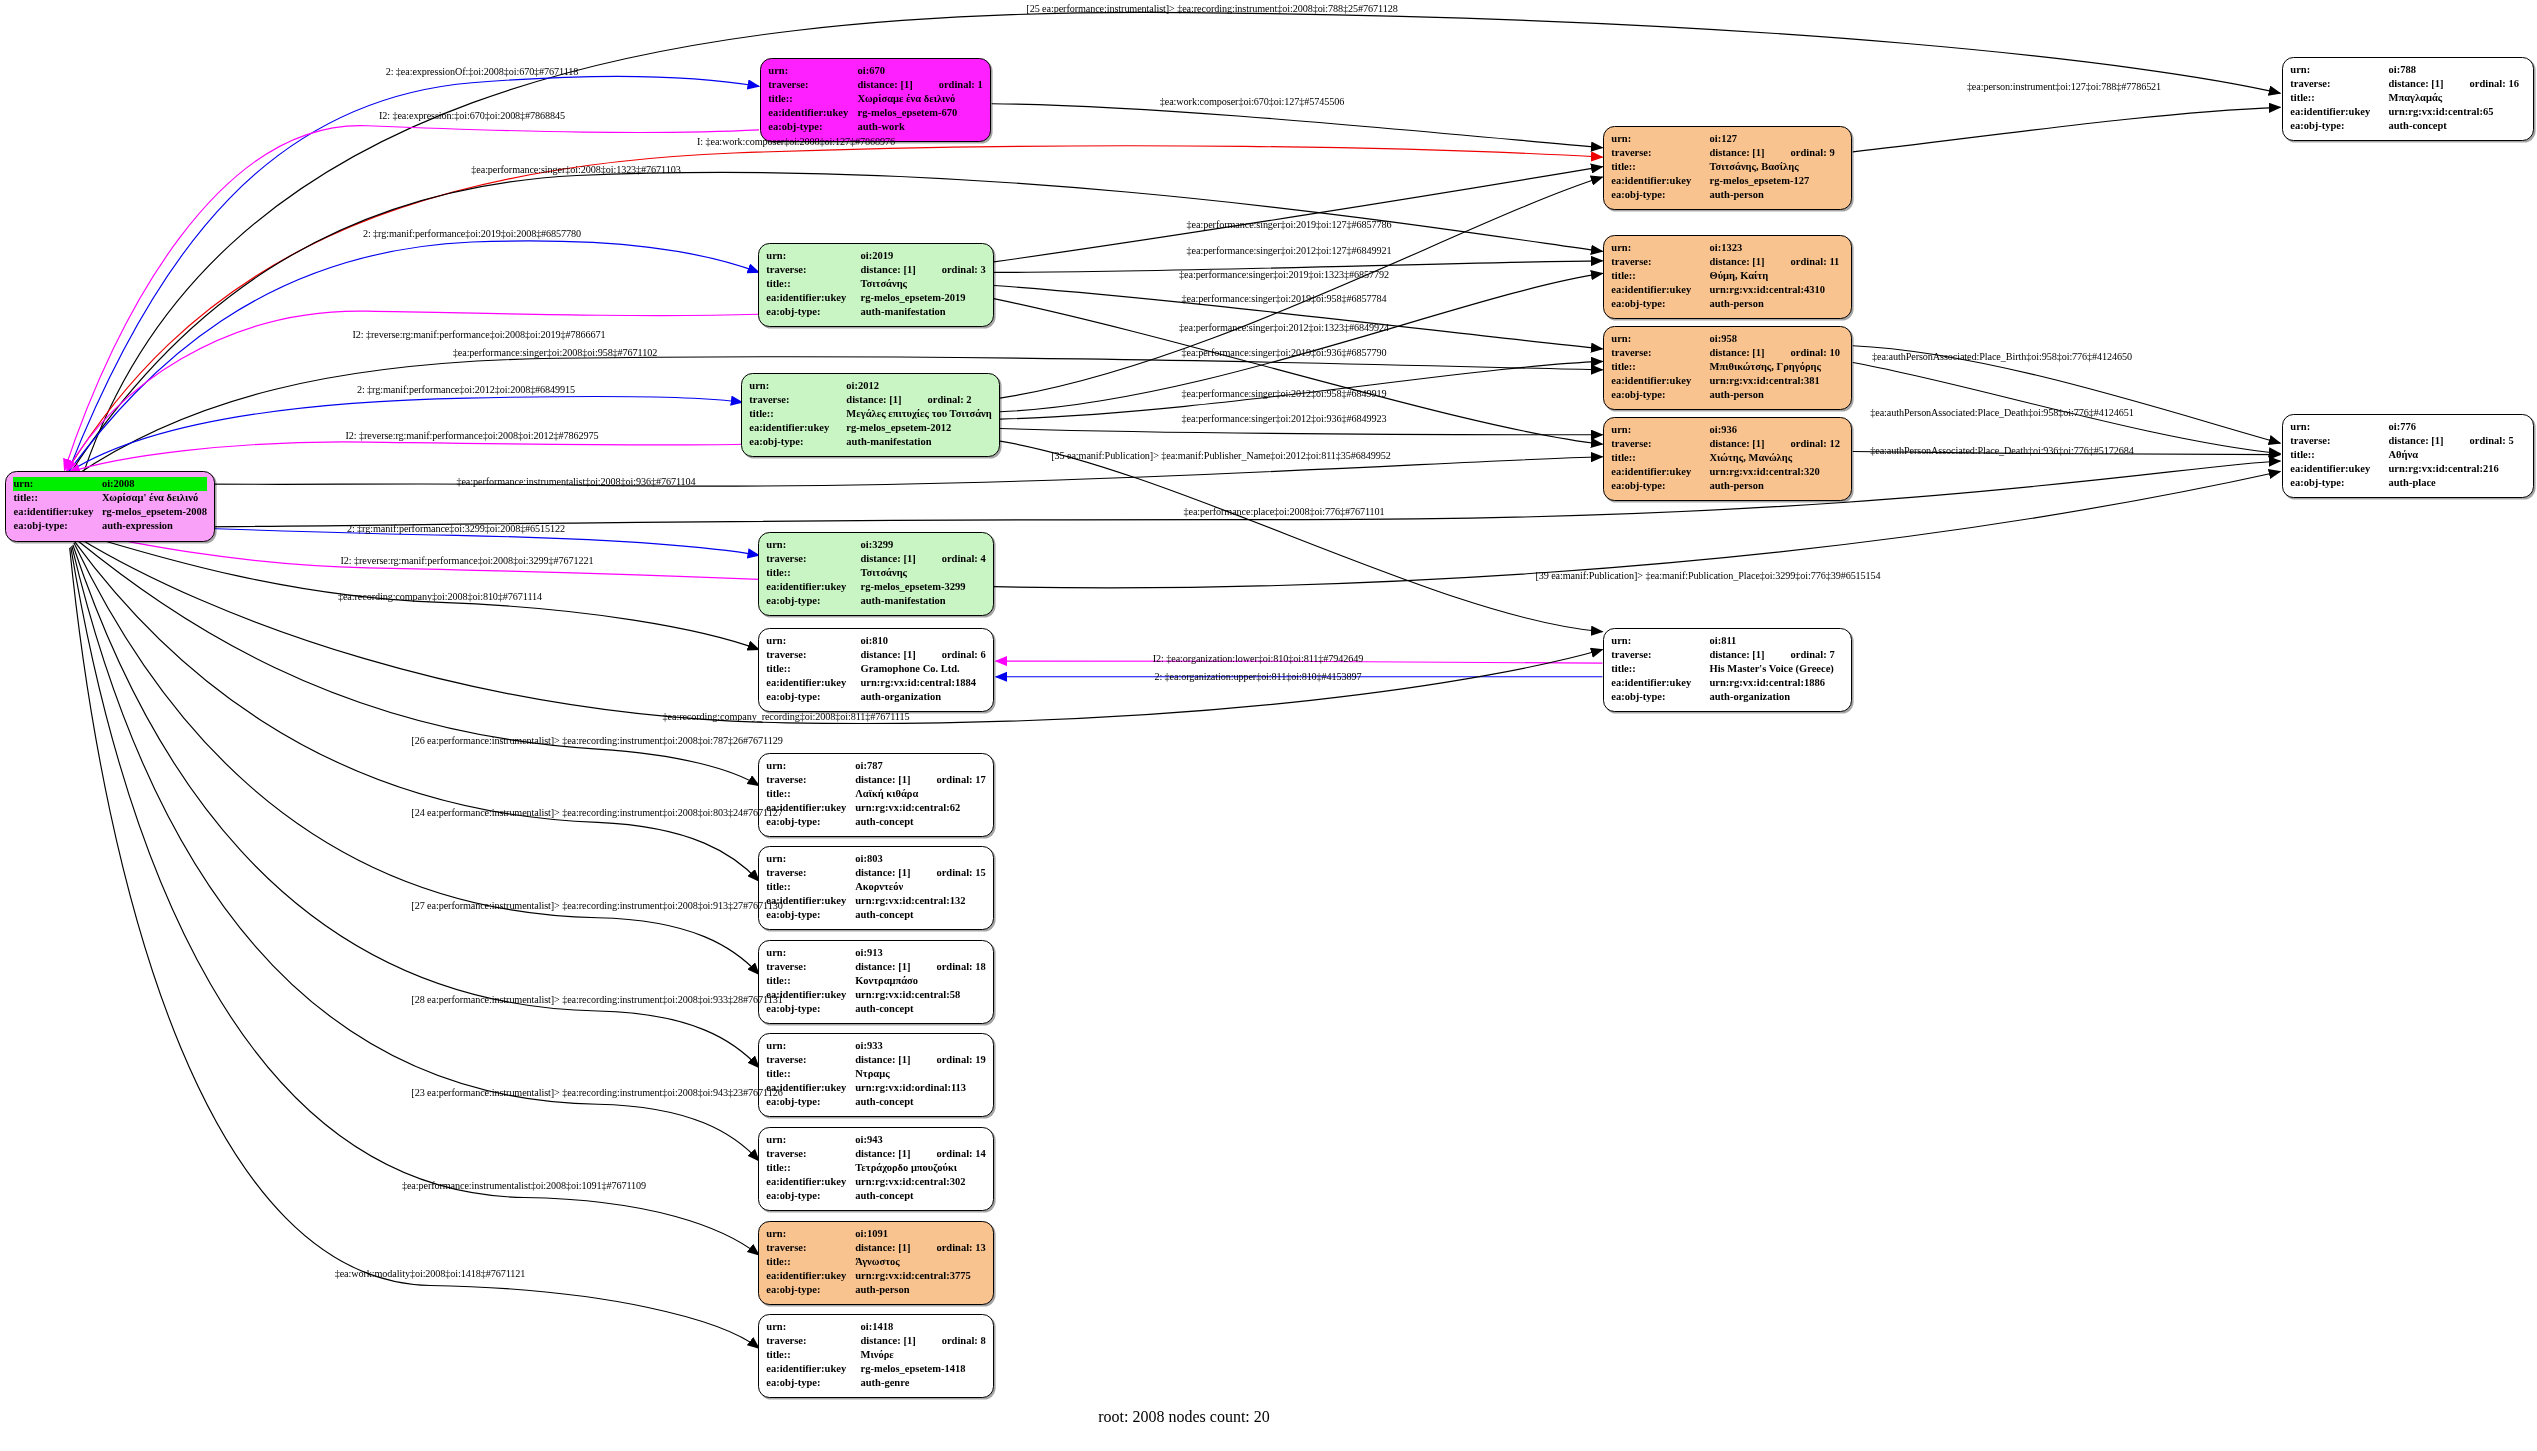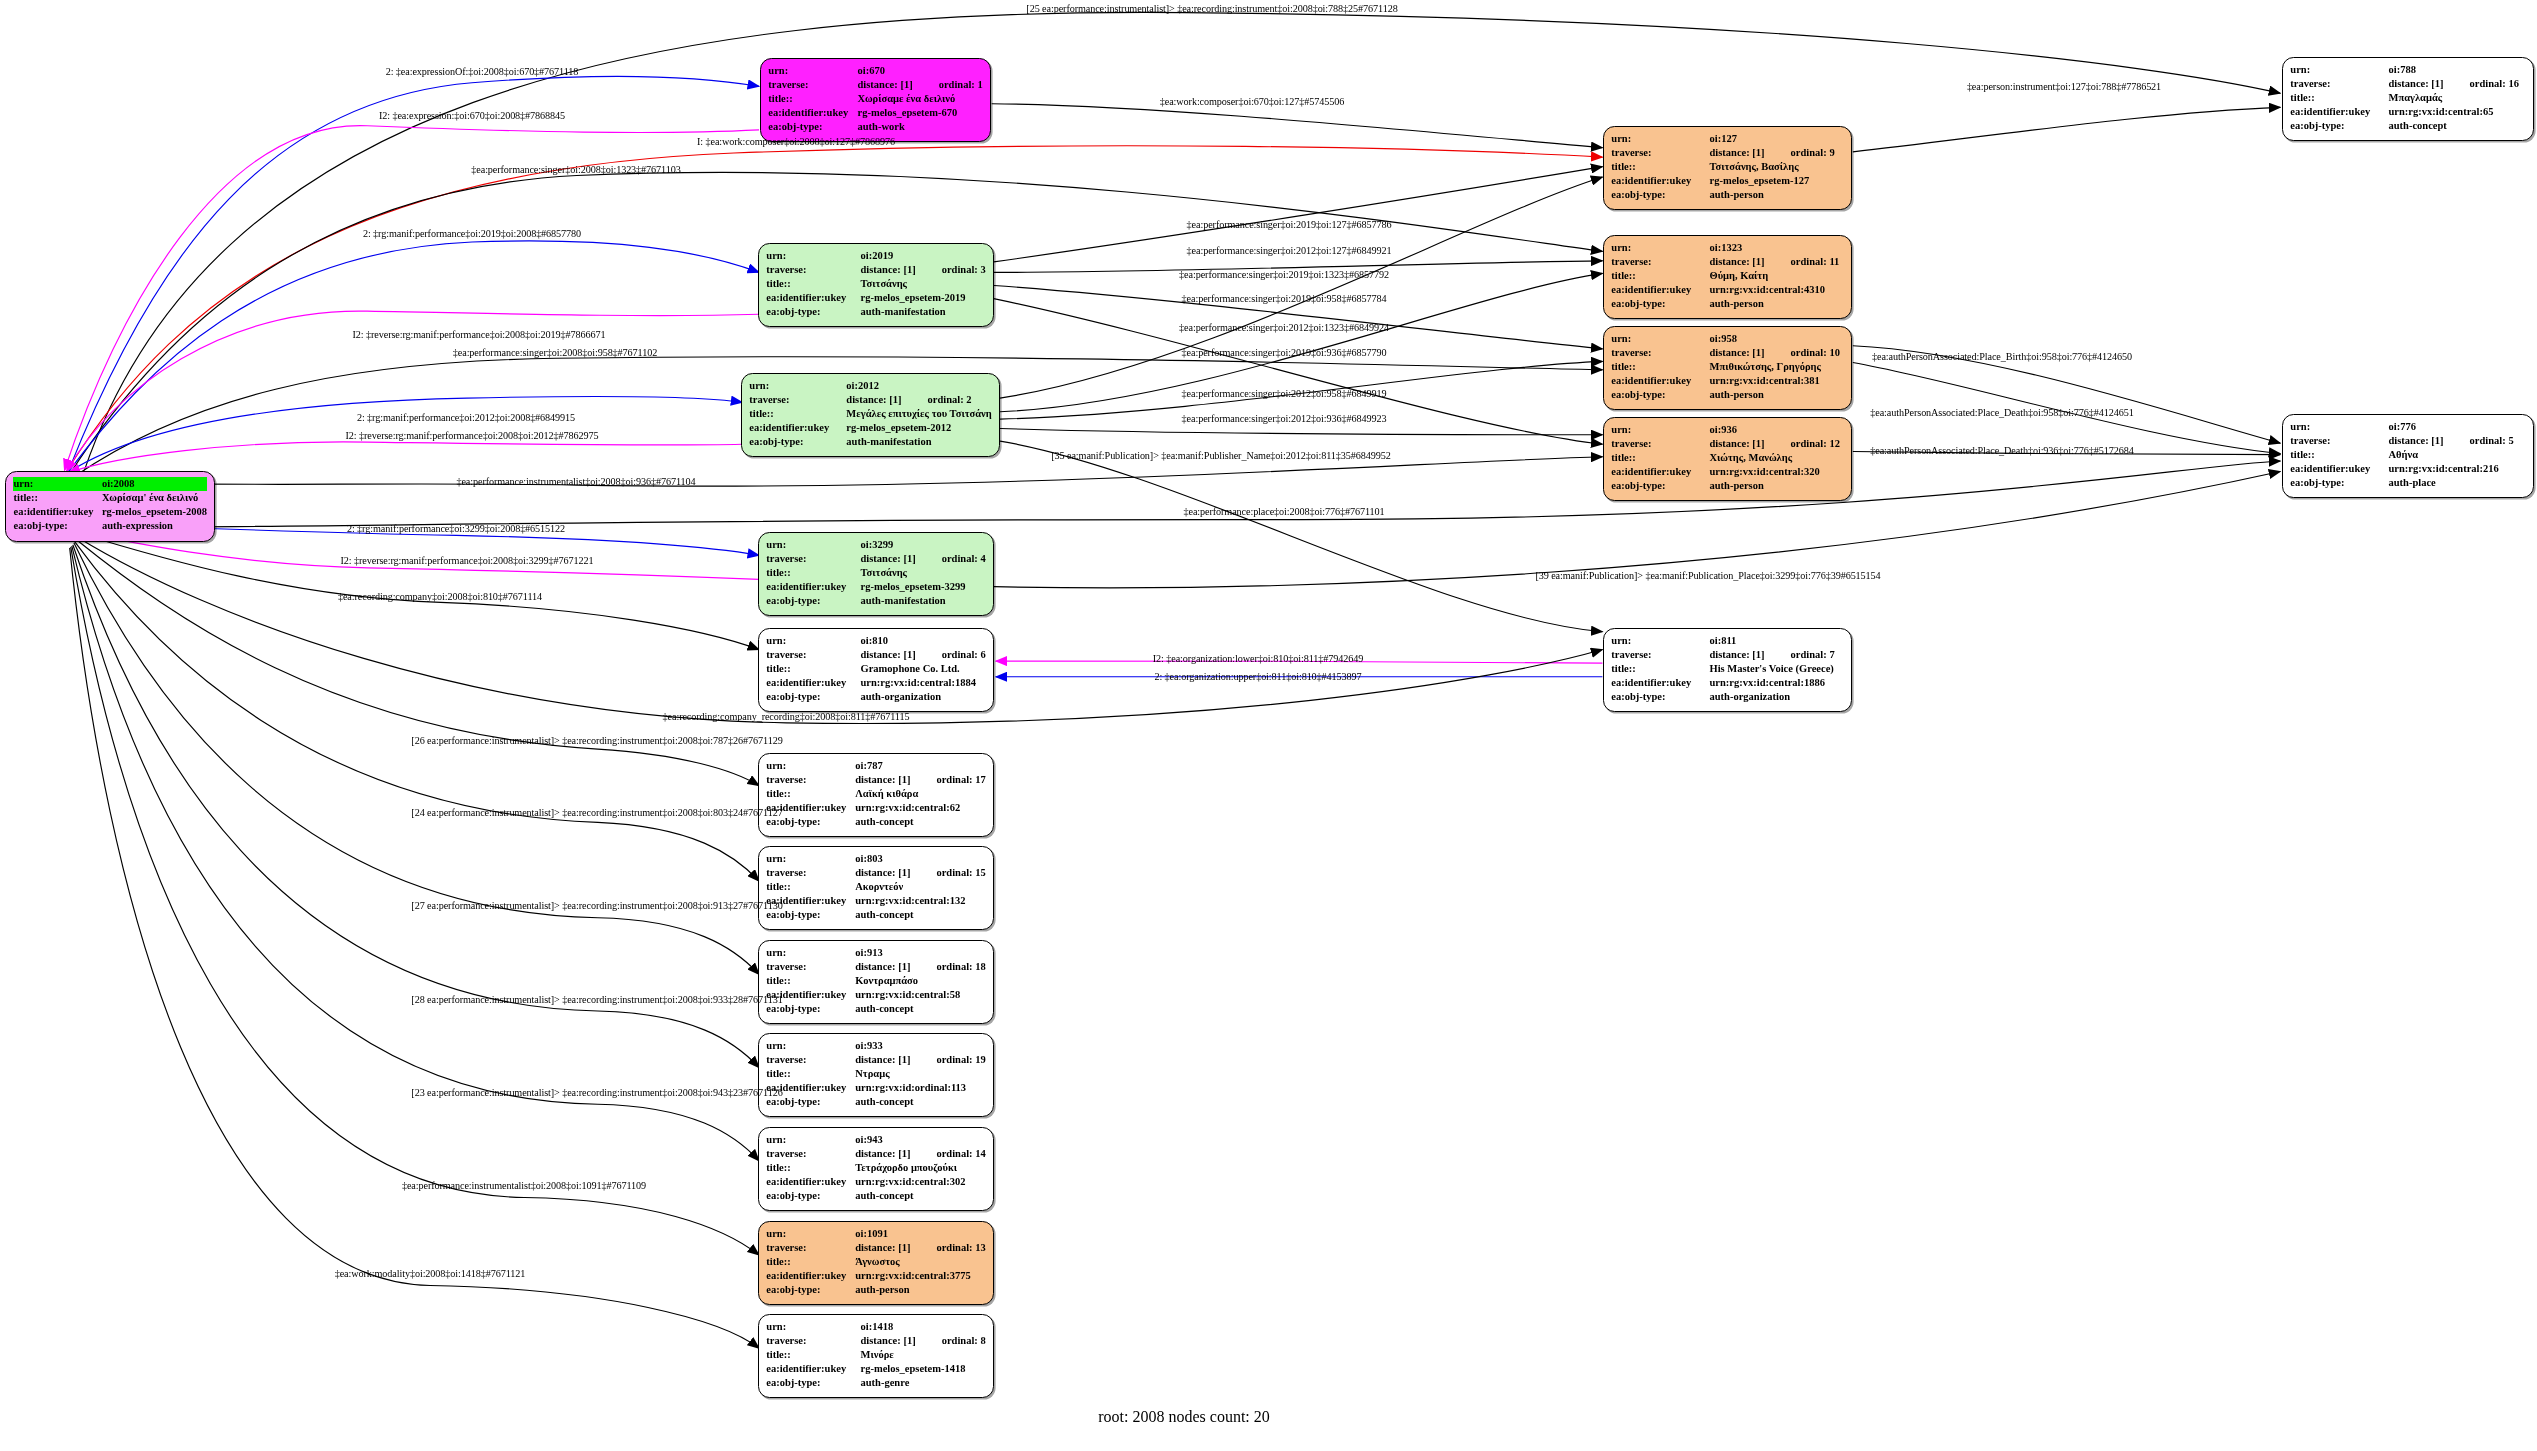--- a/index.html
+++ b/index.html
@@ -612,21 +612,21 @@
       <div class="elabel" style="left: 576px; top: 169px;">‡ea:performance:singer‡oi:2008‡oi:1323‡#7671103</div>
       <div class="elabel" style="left: 472px; top: 233px;">2: ‡rg:manif:performance‡oi:2019‡oi:2008‡#6857780</div>
       <div class="elabel" style="left: 479px; top: 305px; margin-top: 29px;">I2: ‡reverse:rg:manif:performance‡oi:2008‡oi:2019‡#7866671</div>
       <div class="elabel" style="left: 1289px; top: 224px;">‡ea:performance:singer‡oi:2019‡oi:127‡#6857786</div>
       <div class="elabel" style="left: 1289px; top: 250px;">‡ea:performance:singer‡oi:2012‡oi:127‡#6849921</div>
       <div class="elabel" style="left: 1284px; top: 274px;">‡ea:performance:singer‡oi:2019‡oi:1323‡#6857792</div>
       <div class="elabel" style="left: 1284px; top: 298px;">‡ea:performance:singer‡oi:2019‡oi:958‡#6857784</div>
       <div class="elabel" style="left: 555px; top: 352px;">‡ea:performance:singer‡oi:2008‡oi:958‡#7671102</div>
       <div class="elabel" style="left: 1284px; top: 327px;">‡ea:performance:singer‡oi:2012‡oi:1323‡#6849924</div>
       <div class="elabel" style="left: 1284px; top: 352px;">‡ea:performance:singer‡oi:2019‡oi:936‡#6857790</div>
-      <div class="elabel" style="left: 466px; top: 389px; margin-top: 28px;">2: ‡rg:manif:performance‡oi:2012‡oi:2008‡#6849915</div>
+      <div class="elabel" style="left: 466px; top: 389px;">2: ‡rg:manif:performance‡oi:2012‡oi:2008‡#6849915</div>
       <div class="elabel" style="left: 472px; top: 435px;">I2: ‡reverse:rg:manif:performance‡oi:2008‡oi:2012‡#7862975</div>
       <div class="elabel" style="left: 1284px; top: 393px;">‡ea:performance:singer‡oi:2012‡oi:958‡#6849919</div>
       <div class="elabel" style="left: 1284px; top: 418px;">‡ea:performance:singer‡oi:2012‡oi:936‡#6849923</div>
       <div class="elabel" style="left: 2002px; top: 356px;">‡ea:authPersonAssociated:Place_Birth‡oi:958‡oi:776‡#4124650</div>
       <div class="elabel" style="left: 2002px; top: 412px;">‡ea:authPersonAssociated:Place_Death‡oi:958‡oi:776‡#4124651</div>
       <div class="elabel" style="left: 2002px; top: 450px;">‡ea:authPersonAssociated:Place_Death‡oi:936‡oi:776‡#5172684</div>
       <div class="elabel" style="left: 1221px; top: 455px;">[35 ea:manif:Publication]&gt; ‡ea:manif:Publisher_Name‡oi:2012‡oi:811‡35#6849952</div>
       <div class="elabel" style="left: 576px; top: 481px;">‡ea:performance:instrumentalist‡oi:2008‡oi:936‡#7671104</div>
       <div class="elabel" style="left: 456px; top: 528px;">2: ‡rg:manif:performance‡oi:3299‡oi:2008‡#6515122</div>
       <div class="elabel" style="left: 461px; top: 560px; padding-left: 12px;">I2: ‡reverse:rg:manif:performance‡oi:2008‡oi:3299‡#7671221</div>

